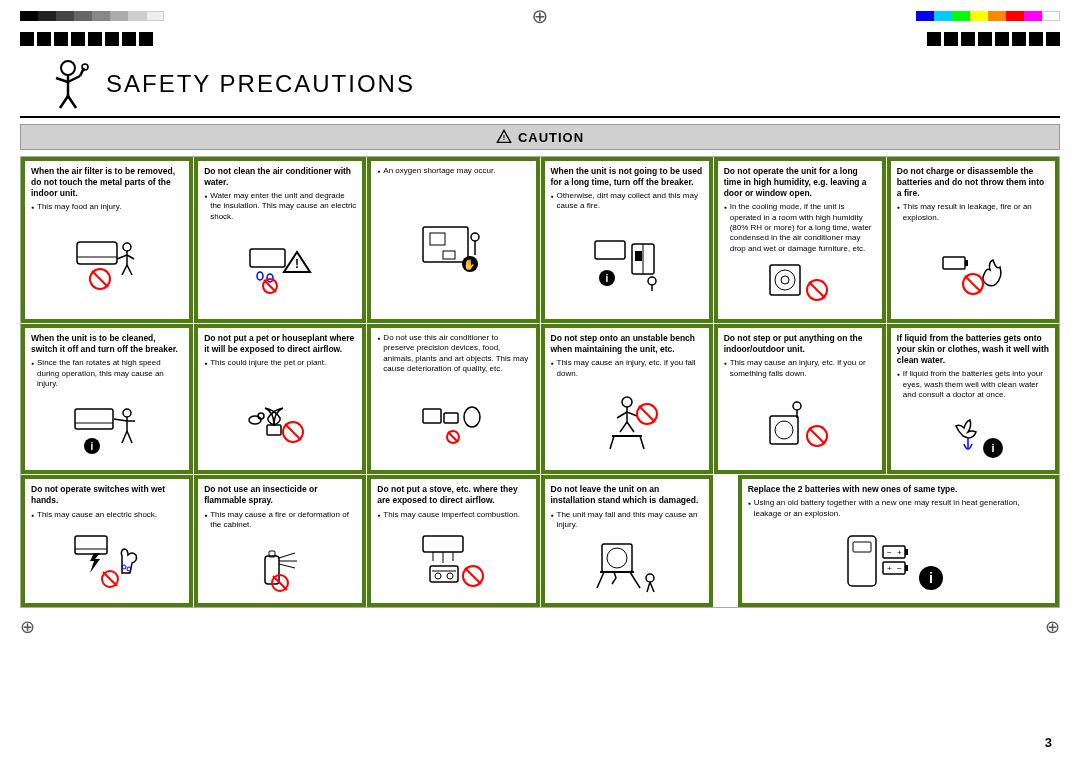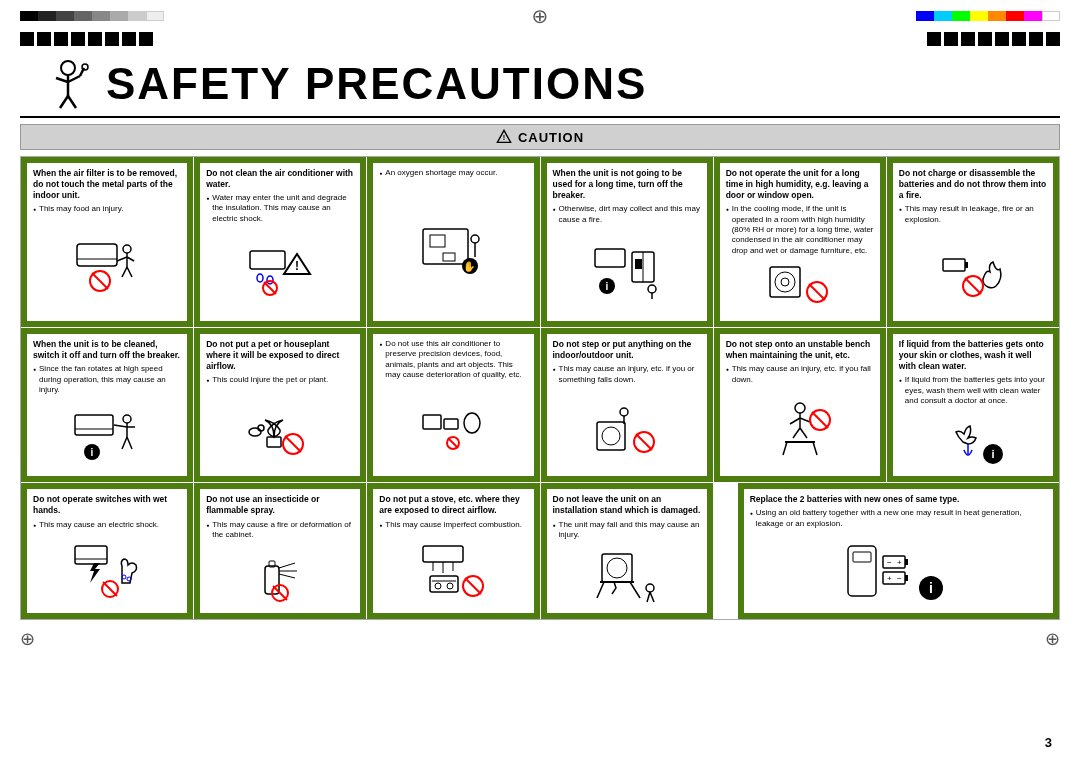--- a/index.html
+++ b/index.html
@@ -29,22 +29,22 @@
     }
     .header-icon {
       width: 56px;
       height: 56px;
       margin-right: 10px;
       display: flex;
       align-items: center;
       justify-content: center;
     }
     .header-title {
-      font-size: 44px;
-      font-weight: 700;
+      font-size: 24px;
+      font-weight: 400;
       letter-spacing: 2px;
       color: #000;
       text-transform: uppercase;
     }
 
     
     .caution-bar {
       background: #d0d0d0;
       margin: 6px 20px 6px 20px;
       padding: 4px 10px;
@@ -62,21 +62,21 @@
     
     .main-grid {
       display: grid;
       grid-template-columns: repeat(6, 1fr);
       grid-template-rows: repeat(3, auto);
       gap: 1px;
       margin: 0 20px;
       border: 1px solid #aaa;
     }
     .grid-cell {
-      border: 6px solid #4d7c0f;
+      border: 4px solid #4d7c0f;
       padding: 5px 6px;
       font-size: 8.5px;
       line-height: 1.3;
       background: #fff;
       display: flex;
       flex-direction: column;
     }
     .cell-title {
       font-weight: bold;
       font-size: 8.5px;
@@ -358,38 +358,20 @@
         <rect x="26" y="14" width="14" height="10" rx="1" fill="none" stroke="#000" stroke-width="1.5"></rect>
         <ellipse cx="54" cy="18" rx="8" ry="10" fill="none" stroke="#000" stroke-width="1.5"></ellipse>
 
         <circle cx="35" cy="38" r="6" fill="none" stroke="red" stroke-width="2"></circle>
         <line x1="30" y1="33" x2="40" y2="43" stroke="red" stroke-width="2"></line>
       </svg>
     </div>
   </div>
 
   <div class="grid-cell">
-    <div class="cell-title">Do not step or put anything on the indoor/outdoor unit.</div>
-    <div class="cell-bullet">This may cause an injury, etc. if you or something falls down.</div>
-    <div class="cell-image">
-      <svg width="70" height="55" viewBox="0 0 70 55">
-
-        <rect x="5" y="20" width="28" height="28" rx="2" fill="none" stroke="#000" stroke-width="1.5"></rect>
-        <circle cx="19" cy="34" r="9" fill="none" stroke="#000" stroke-width="1"></circle>
-
-        <circle cx="32" cy="10" r="4" fill="none" stroke="#000" stroke-width="1.5"></circle>
-        <line x1="32" y1="14" x2="32" y2="22" stroke="#000" stroke-width="1.5"></line>
-
-        <circle cx="52" cy="40" r="10" fill="none" stroke="red" stroke-width="2"></circle>
-        <line x1="44" y1="32" x2="60" y2="48" stroke="red" stroke-width="2"></line>
-      </svg>
-    </div>
-  </div>
-
-  <div class="grid-cell">
     <div class="cell-title">Do not step onto an unstable bench when maintaining the unit, etc.</div>
     <div class="cell-bullet">This may cause an injury, etc. if you fall down.</div>
     <div class="cell-image">
       <svg width="70" height="58" viewBox="0 0 70 58">
 
         <circle cx="35" cy="8" r="5" fill="none" stroke="#000" stroke-width="1.5"></circle>
         <line x1="35" y1="13" x2="35" y2="28" stroke="#000" stroke-width="1.5"></line>
         <line x1="35" y1="18" x2="25" y2="24" stroke="#000" stroke-width="1.5"></line>
         <line x1="35" y1="18" x2="45" y2="22" stroke="#000" stroke-width="1.5"></line>
         <line x1="35" y1="28" x2="28" y2="38" stroke="#000" stroke-width="1.5"></line>
@@ -399,20 +381,38 @@
         <line x1="22" y1="42" x2="18" y2="55" stroke="#000" stroke-width="1.5"></line>
         <line x1="48" y1="42" x2="52" y2="55" stroke="#000" stroke-width="1.5"></line>
 
         <circle cx="55" cy="20" r="10" fill="none" stroke="red" stroke-width="2"></circle>
         <line x1="47" y1="12" x2="63" y2="28" stroke="red" stroke-width="2"></line>
       </svg>
     </div>
   </div>
 
   <div class="grid-cell">
+    <div class="cell-title">Do not step or put anything on the indoor/outdoor unit.</div>
+    <div class="cell-bullet">This may cause an injury, etc. if you or something falls down.</div>
+    <div class="cell-image">
+      <svg width="70" height="55" viewBox="0 0 70 55">
+
+        <rect x="5" y="20" width="28" height="28" rx="2" fill="none" stroke="#000" stroke-width="1.5"></rect>
+        <circle cx="19" cy="34" r="9" fill="none" stroke="#000" stroke-width="1"></circle>
+
+        <circle cx="32" cy="10" r="4" fill="none" stroke="#000" stroke-width="1.5"></circle>
+        <line x1="32" y1="14" x2="32" y2="22" stroke="#000" stroke-width="1.5"></line>
+
+        <circle cx="52" cy="40" r="10" fill="none" stroke="red" stroke-width="2"></circle>
+        <line x1="44" y1="32" x2="60" y2="48" stroke="red" stroke-width="2"></line>
+      </svg>
+    </div>
+  </div>
+
+  <div class="grid-cell">
     <div class="cell-title">If liquid from the batteries gets onto your skin or clothes, wash it well with clean water.</div>
     <div class="cell-bullet">If liquid from the batteries gets into your eyes, wash them well with clean water and consult a doctor at once.</div>
     <div class="cell-image">
       <svg width="70" height="55" viewBox="0 0 70 55">
 
         <path d="M25 30 Q20 25 18 20 Q22 18 26 22 Q28 15 32 14 Q34 20 30 26 Q34 24 38 26 Q36 32 30 32 Z" fill="none" stroke="#000" stroke-width="1.5"></path>
 
         <line x1="30" y1="32" x2="30" y2="42" stroke="#00f" stroke-width="1.5"></line>
         <path d="M26 38 Q30 48 34 38" fill="none" stroke="#00f" stroke-width="1.5"></path>
 

